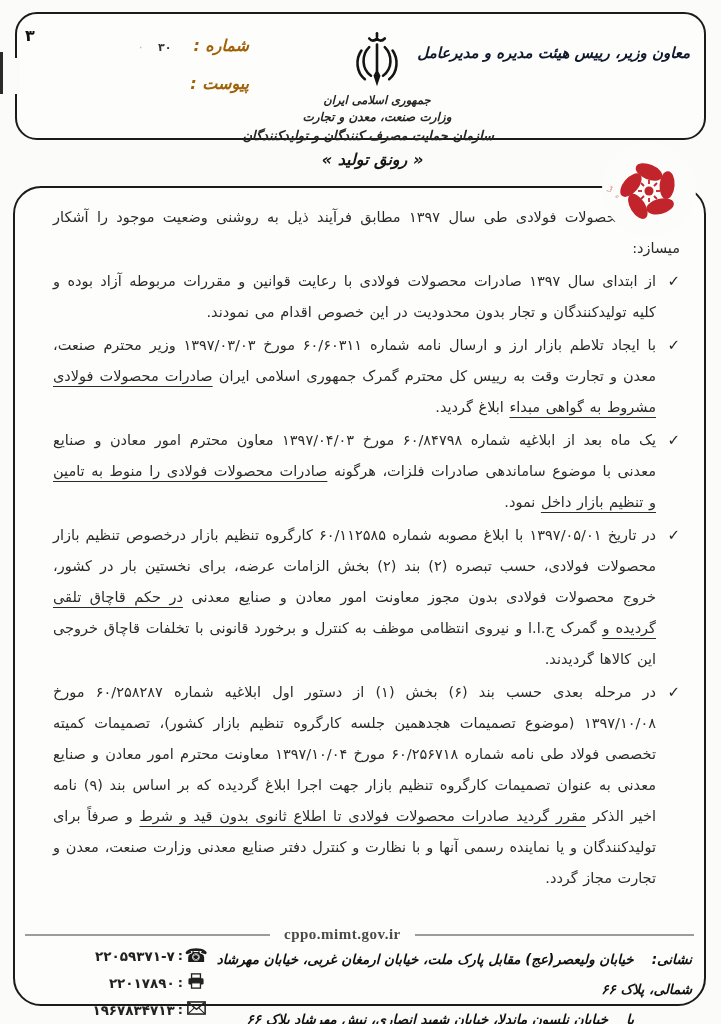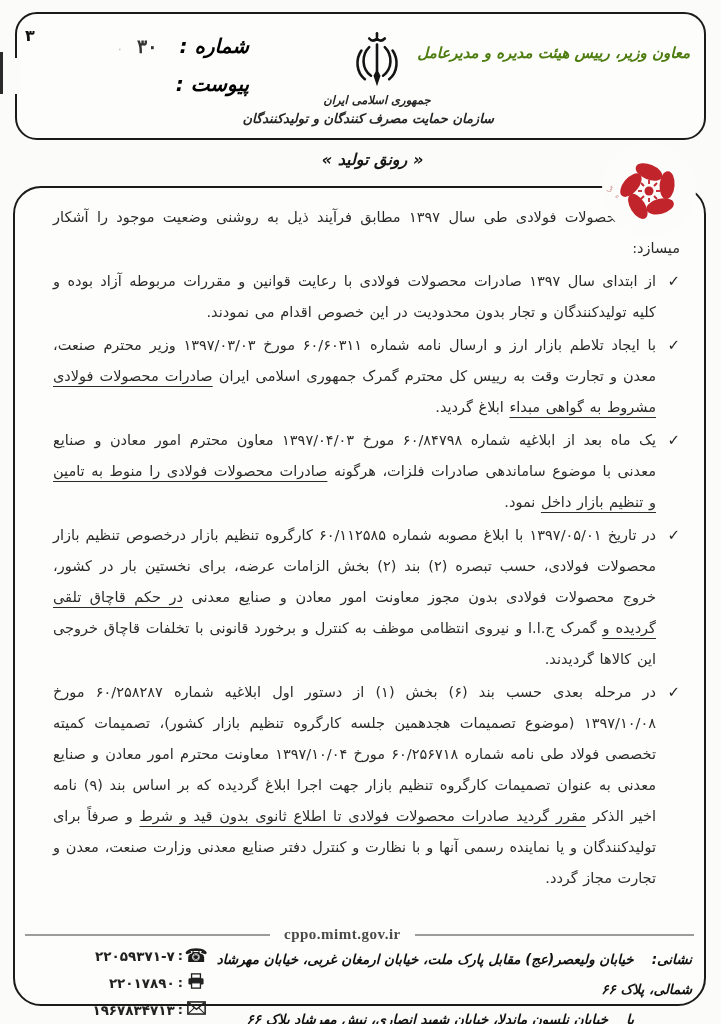--- a/index.html
+++ b/index.html
@@ -12,29 +12,29 @@
   
   .header-box {
     position:absolute; left:15px; top:12px; width:691px; height:128px;
     border:2.5px solid #1b1b1b; border-radius:22px; background:#fdfdfc;
   }
   .border-gap { position:absolute; left:-4px; top:44px; width:7px; height:36px; background:#fbfbf9; }
   .scan-bracket { position:absolute; left:0; top:52px; width:3px; height:42px; background:#2a2a2a; }
   .corner-digit { position:absolute; left:8px; top:12px; font-size:16px; font-weight:bold; color:#111; }
   .meta { position:absolute; left:42px; top:13px; width:190px; }
   .meta-row { display:flex; direction:rtl; align-items:baseline; height:38px; line-height:38px; }
-  .meta-label { font-size:20px; font-weight:bold; font-style:italic; color:#000000; }
-  .meta-value { font-size:19px; font-weight:bold; color:#333; margin-right:22px;font-family:Liberation Serif, serif; }
+  .meta-label { font-size:16px; font-weight:bold; font-style:italic; color:#a16207; }
+  .meta-value { font-size:11px; font-weight:bold; color:#333; margin-right:22px; }
   .meta-faint { font-size:12px; color:#b9b9b6; margin-right:14px; }
   .header-center { position:absolute; left:243px; top:18px; width:234px; text-align:center; }
   .emblem-wrap { height:60px; }
   .org-line1 { font-size:11.5px; font-weight:bold; font-style:italic; margin-top:1px; }
   .org-line2 { font-size:12px; font-weight:bold; font-style:italic; margin-top:3px; }
   .org-line3 { font-size:13px; font-weight:bold; font-style:italic; margin-top:4px; white-space:nowrap; }
-  .signatory { position:absolute; right:14px; top:30px; font-size:15px; font-weight:bold; font-style:italic; white-space:nowrap; color:#4d7c0f; }
+  .signatory { position:absolute; right:14px; top:30px; font-size:15px; font-weight:bold; font-style:italic; white-space:nowrap; color:#0f172a; }
   
   .slogan { position:absolute; left:0; top:150px; width:721px; text-align:center;
             font-size:16px; font-weight:bold; font-style:italic; color:#171717;margin-left:12px; }
   .org-logo { position:absolute; left:596px; top:140px; width:106px; height:98px; z-index:3; }
   
   .main-box {
     position:absolute; left:13px; top:186px; width:693px; height:820px;
     border:2.5px solid #1b1b1b; border-radius:28px; background:#fdfdfc; z-index:1;
   }
   .body-text { position:absolute; top:14px; right:24px; left:38px; }
@@ -91,20 +91,21 @@
           <path d="M30 14 V44"></path>
           <path d="M21 17 C 12 26, 12 42, 23 50"></path>
           <path d="M39 17 C 48 26, 48 42, 37 50"></path>
           <path d="M12 21 C 5 31, 6 46, 16 54"></path>
           <path d="M48 21 C 55 31, 54 46, 44 54"></path>
         </g>
         <path d="M30 42 L26 50 L30 62 L34 50 Z" fill="#141414"></path>
       </svg>
     </div>
     <div class="org-line1">جمهوری اسلامی ایران</div>
+    <div class="org-line2">وزارت صنعت، معدن و تجارت</div>
     <div class="org-line3">سازمان حمایت مصرف کنندگان و تولیدکنندگان</div>
   </div>
 
   <div class="signatory">معاون وزیر، رییس هیئت مدیره و مدیرعامل</div>
 </div>
 <div class="scan-bracket"></div>
 
 <div class="slogan">« رونق تولید »</div>
 
 <div class="org-logo">

